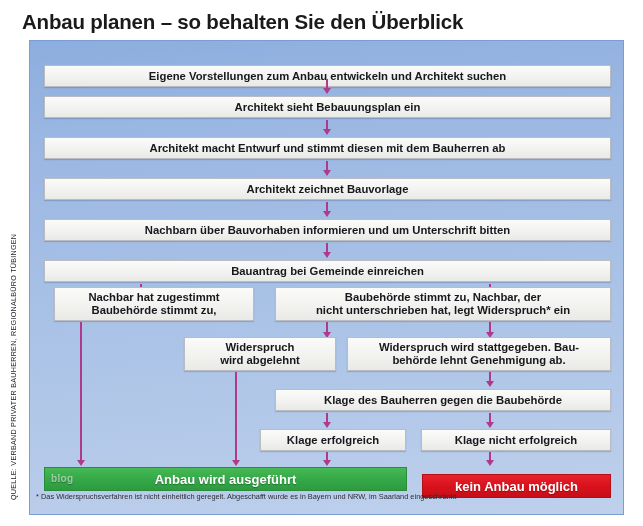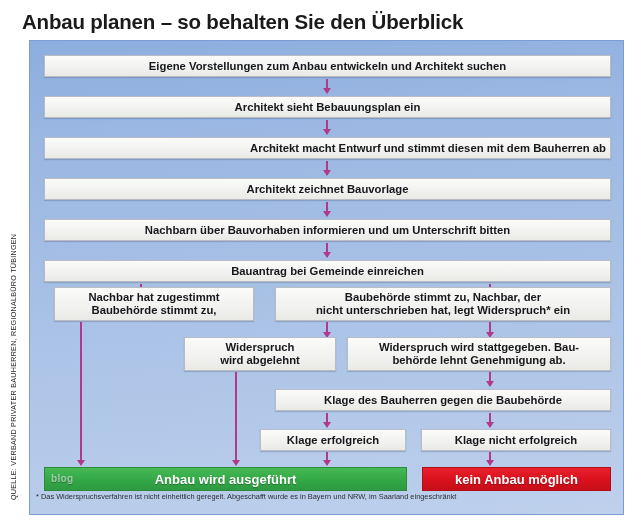--- a/index.html
+++ b/index.html
@@ -101,20 +101,21 @@
     color: #ffffff;
     text-shadow: 0 1px 1px rgba(0,0,0,0.30);
   }
   .bar.green {
     background: linear-gradient(180deg, #47b956 0%, #35a948 50%, #2e9a41 100%);
     border: 1px solid #2a8c3b;
   }
   .bar.red {
     background: linear-gradient(180deg, #e8222c 0%, #d9121d 50%, #c70e18 100%);
     border: 1px solid #b50d16;
+    margin-top: 7px;
   }
   #blog-watermark {
     position: absolute;
     left: 6px;
     top: 5px;
     font-size: 10px;
     font-weight: bold;
     color: rgba(255,255,255,0.55);
     letter-spacing: 0.3px;
   }
@@ -151,35 +152,35 @@
 
 <div id="page">
 
   <div id="title">Anbau planen – so behalten Sie den Überblick</div>
 
   <div id="source">QUELLE: VERBAND PRIVATER BAUHERREN, REGIONALBÜRO TÜBINGEN</div>
 
   <div id="panel">
     <div id="panel-inner">
 
-      <div class="fbox" style="left:14px; top:14px; width:567px; height:22px;">
+      <div class="fbox" style="left:14px; top:24px; width:567px; height:22px;">
         <span>Eigene Vorstellungen zum Anbau entwickeln und Architekt suchen</span>
       </div>
 
       <div class="arrow-line" style="left:296px; top:38px; height:10px;"></div>
       <div class="arrow-head" style="left:293px; top:47px;"></div>
 
       <div class="fbox" style="left:14px; top:55px; width:567px; height:22px;">
         <span>Architekt sieht Bebauungsplan ein</span>
       </div>
 
       <div class="arrow-line" style="left:296px; top:79px; height:10px;"></div>
       <div class="arrow-head" style="left:293px; top:88px;"></div>
 
-      <div class="fbox" style="left:14px; top:96px; width:567px; height:22px;justify-content:flex-end;">
+      <div class="fbox" style="left:14px; top:96px; width:567px; height:22px;">
         <span>Architekt macht Entwurf und stimmt diesen mit dem Bauherren ab</span>
       </div>
 
       <div class="arrow-line" style="left:296px; top:120px; height:10px;"></div>
       <div class="arrow-head" style="left:293px; top:129px;"></div>
 
       <div class="fbox" style="left:14px; top:137px; width:567px; height:22px;">
         <span>Architekt zeichnet Bauvorlage</span>
       </div>
 

